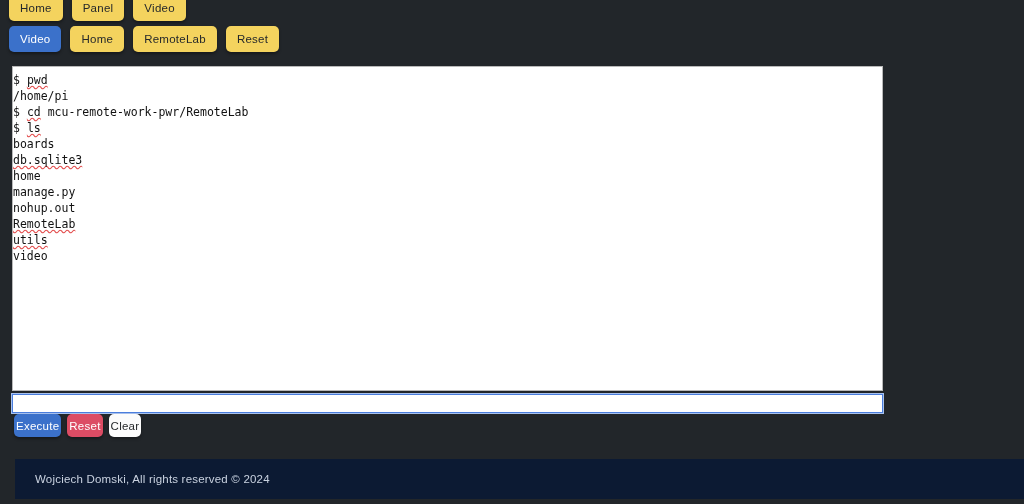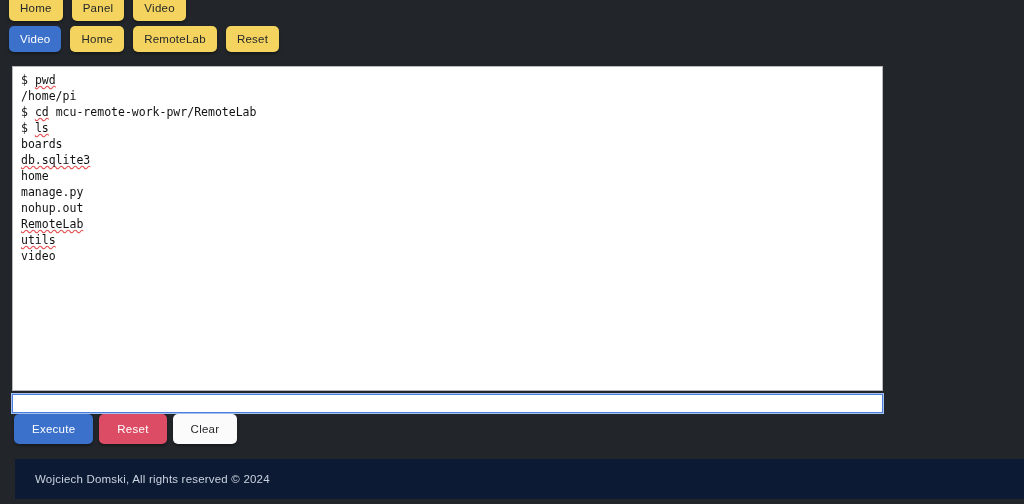--- a/index.html
+++ b/index.html
@@ -56,21 +56,21 @@
     left: 12px;
     top: 66px;
     width: 871px;
     height: 325px;
     background: #ffffff;
     border: 1px solid #b9b9b9;
     box-sizing: border-box;
     overflow: hidden;
   }
   .terminal-lines {
-    padding: 5px 8px 0 8px;
+    padding: 5px 8px 0 0;
     font-family: "DejaVu Sans Mono", "Liberation Mono", monospace;
     font-size: 11.5px;
     line-height: 16px;
     color: #111111;
     white-space: pre;
   }
   .tline { height: 16px; }
   
   .sp {
     text-decoration: underline wavy #e24b4b;
@@ -107,22 +107,22 @@
   .actbtn {
     display: inline-flex;
     align-items: center;
     justify-content: center;
     border: none;
     border-radius: 5px;
     font-family: "Liberation Sans", sans-serif;
     font-size: 11.5px;
     font-weight: 500;
     letter-spacing: 0.25px;
-    height: 30px;
-    padding: 0 18px;
+    height: 23px;
+    padding: 0 2px;
     cursor: pointer;
     box-shadow: 0 2px 3px rgba(0,0,0,0.35);
     white-space: nowrap;
   }
   .actbtn.primary { background: #3b71ca; color: #ffffff; }
   .actbtn.danger  { background: #dc4c64; color: #ffffff; }
   .actbtn.light   { background: #fbfbfb; color: #26282b; text-align: right; }
 
   
   .footer {

